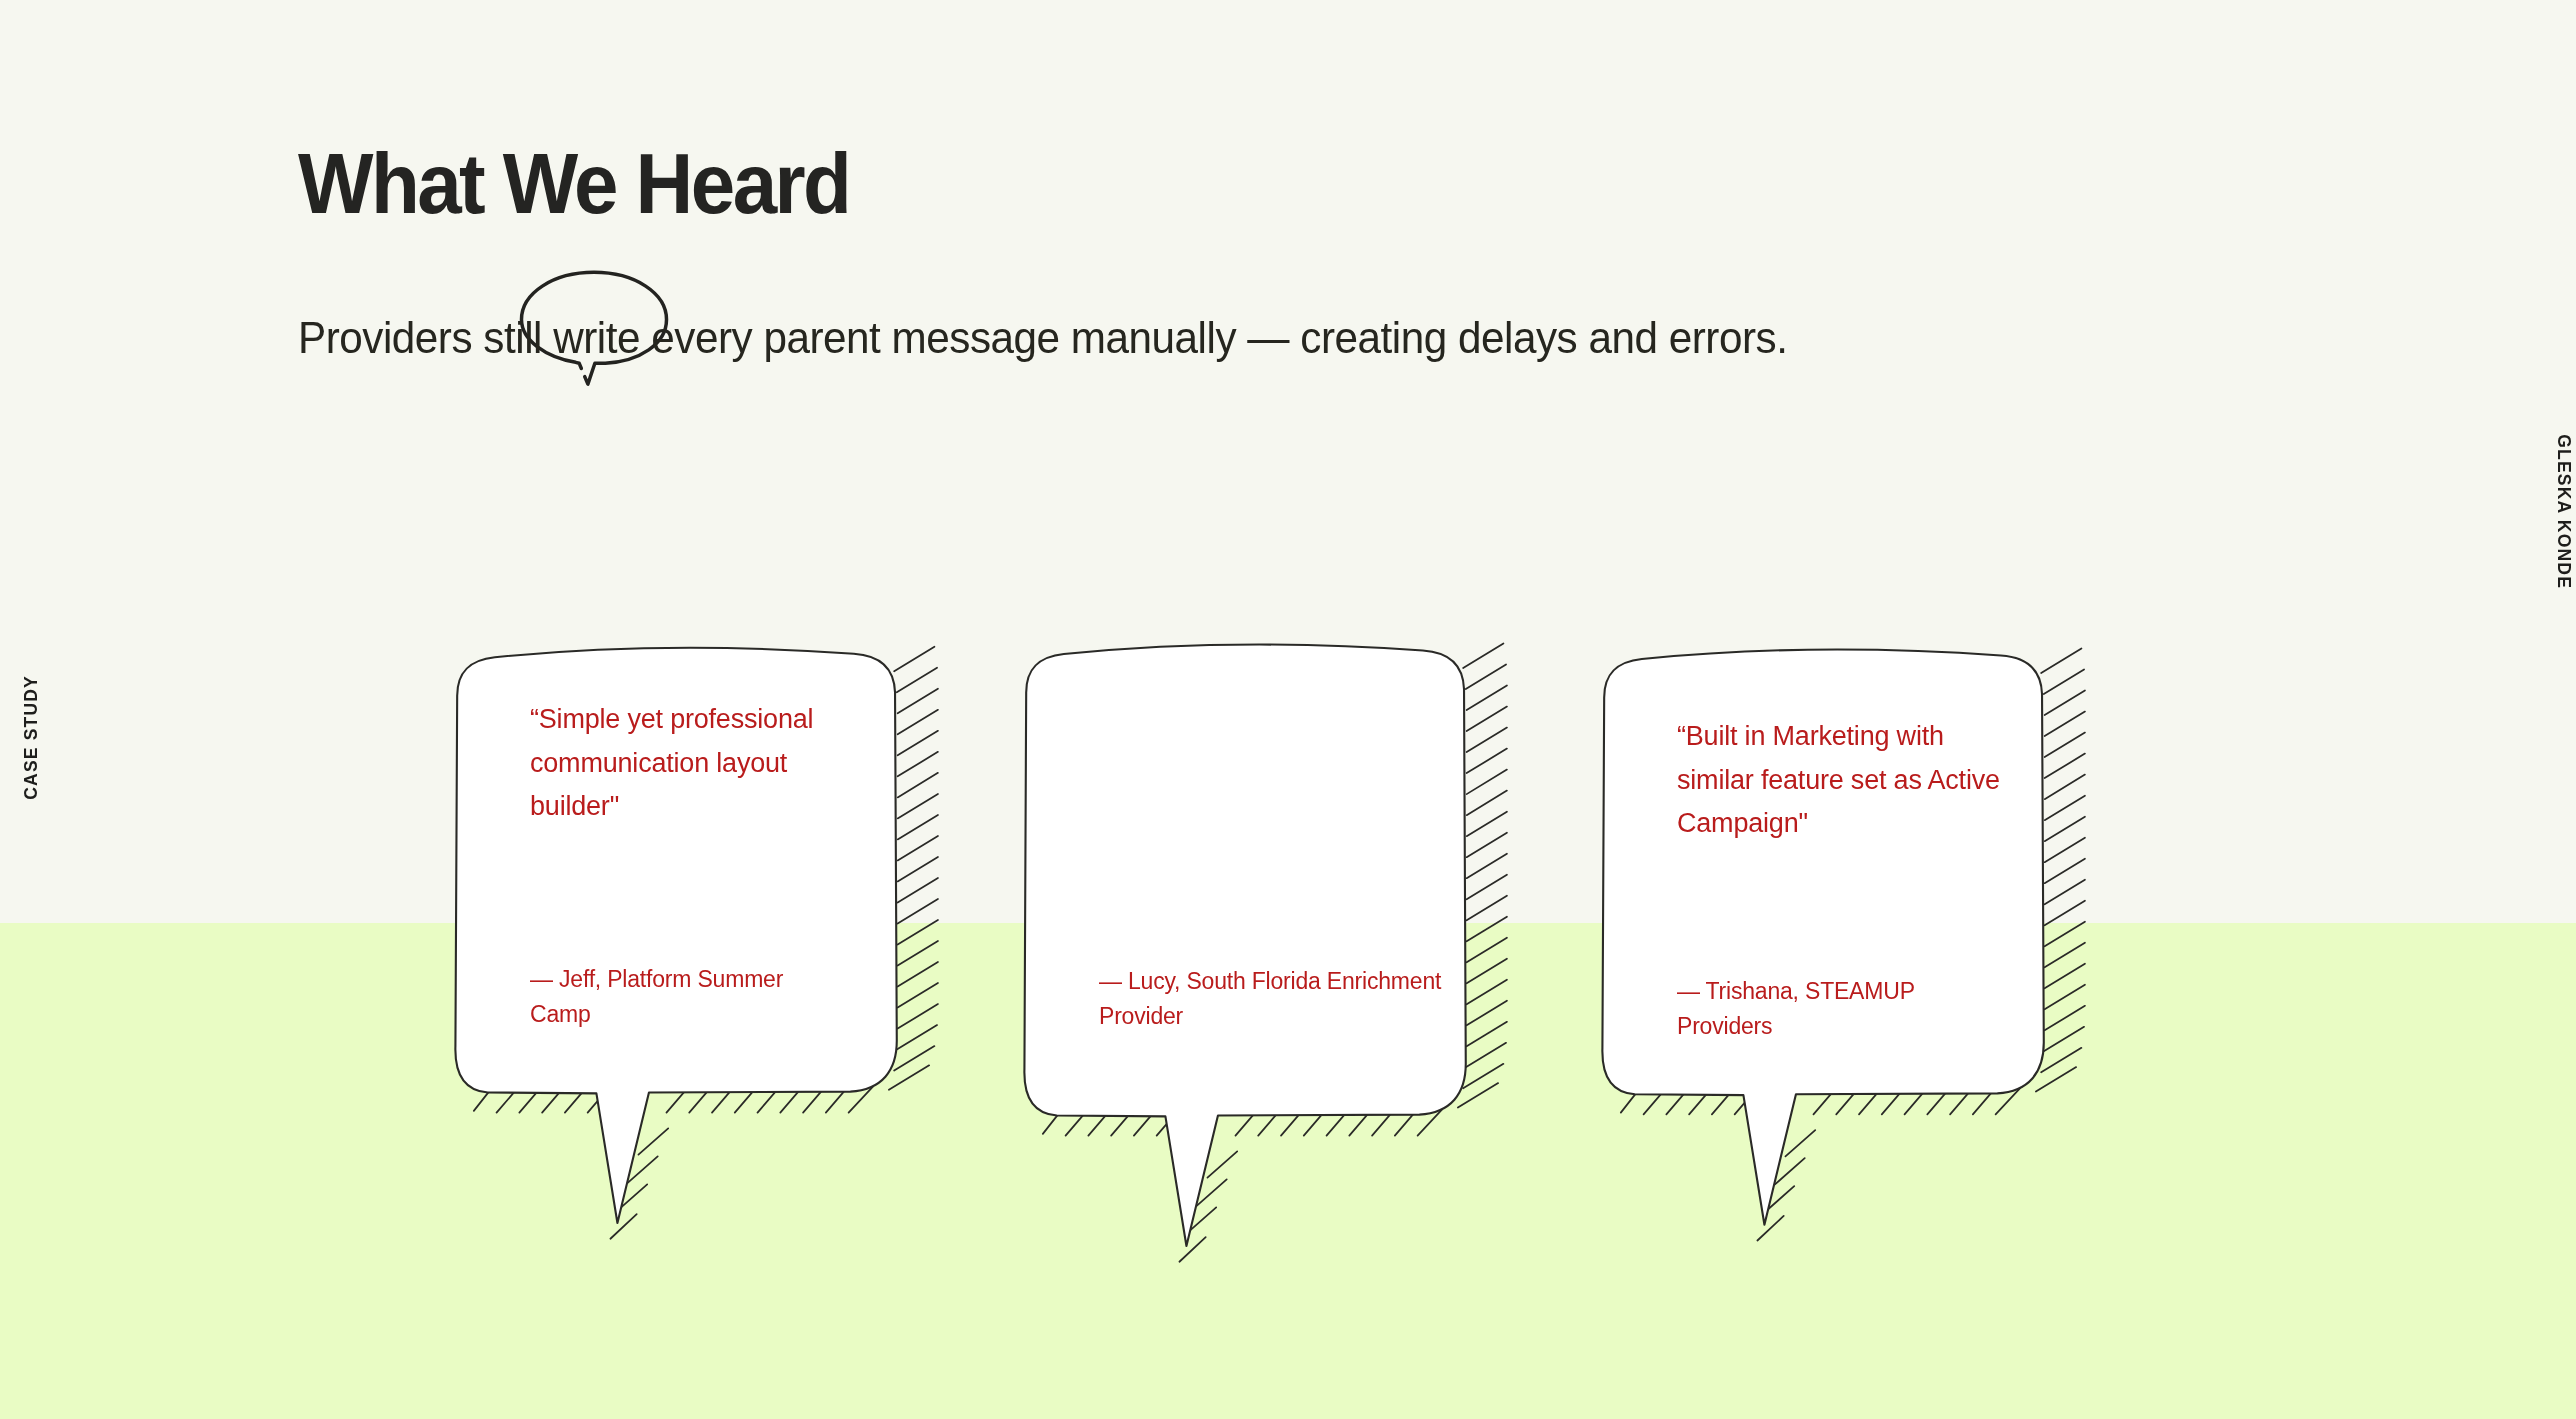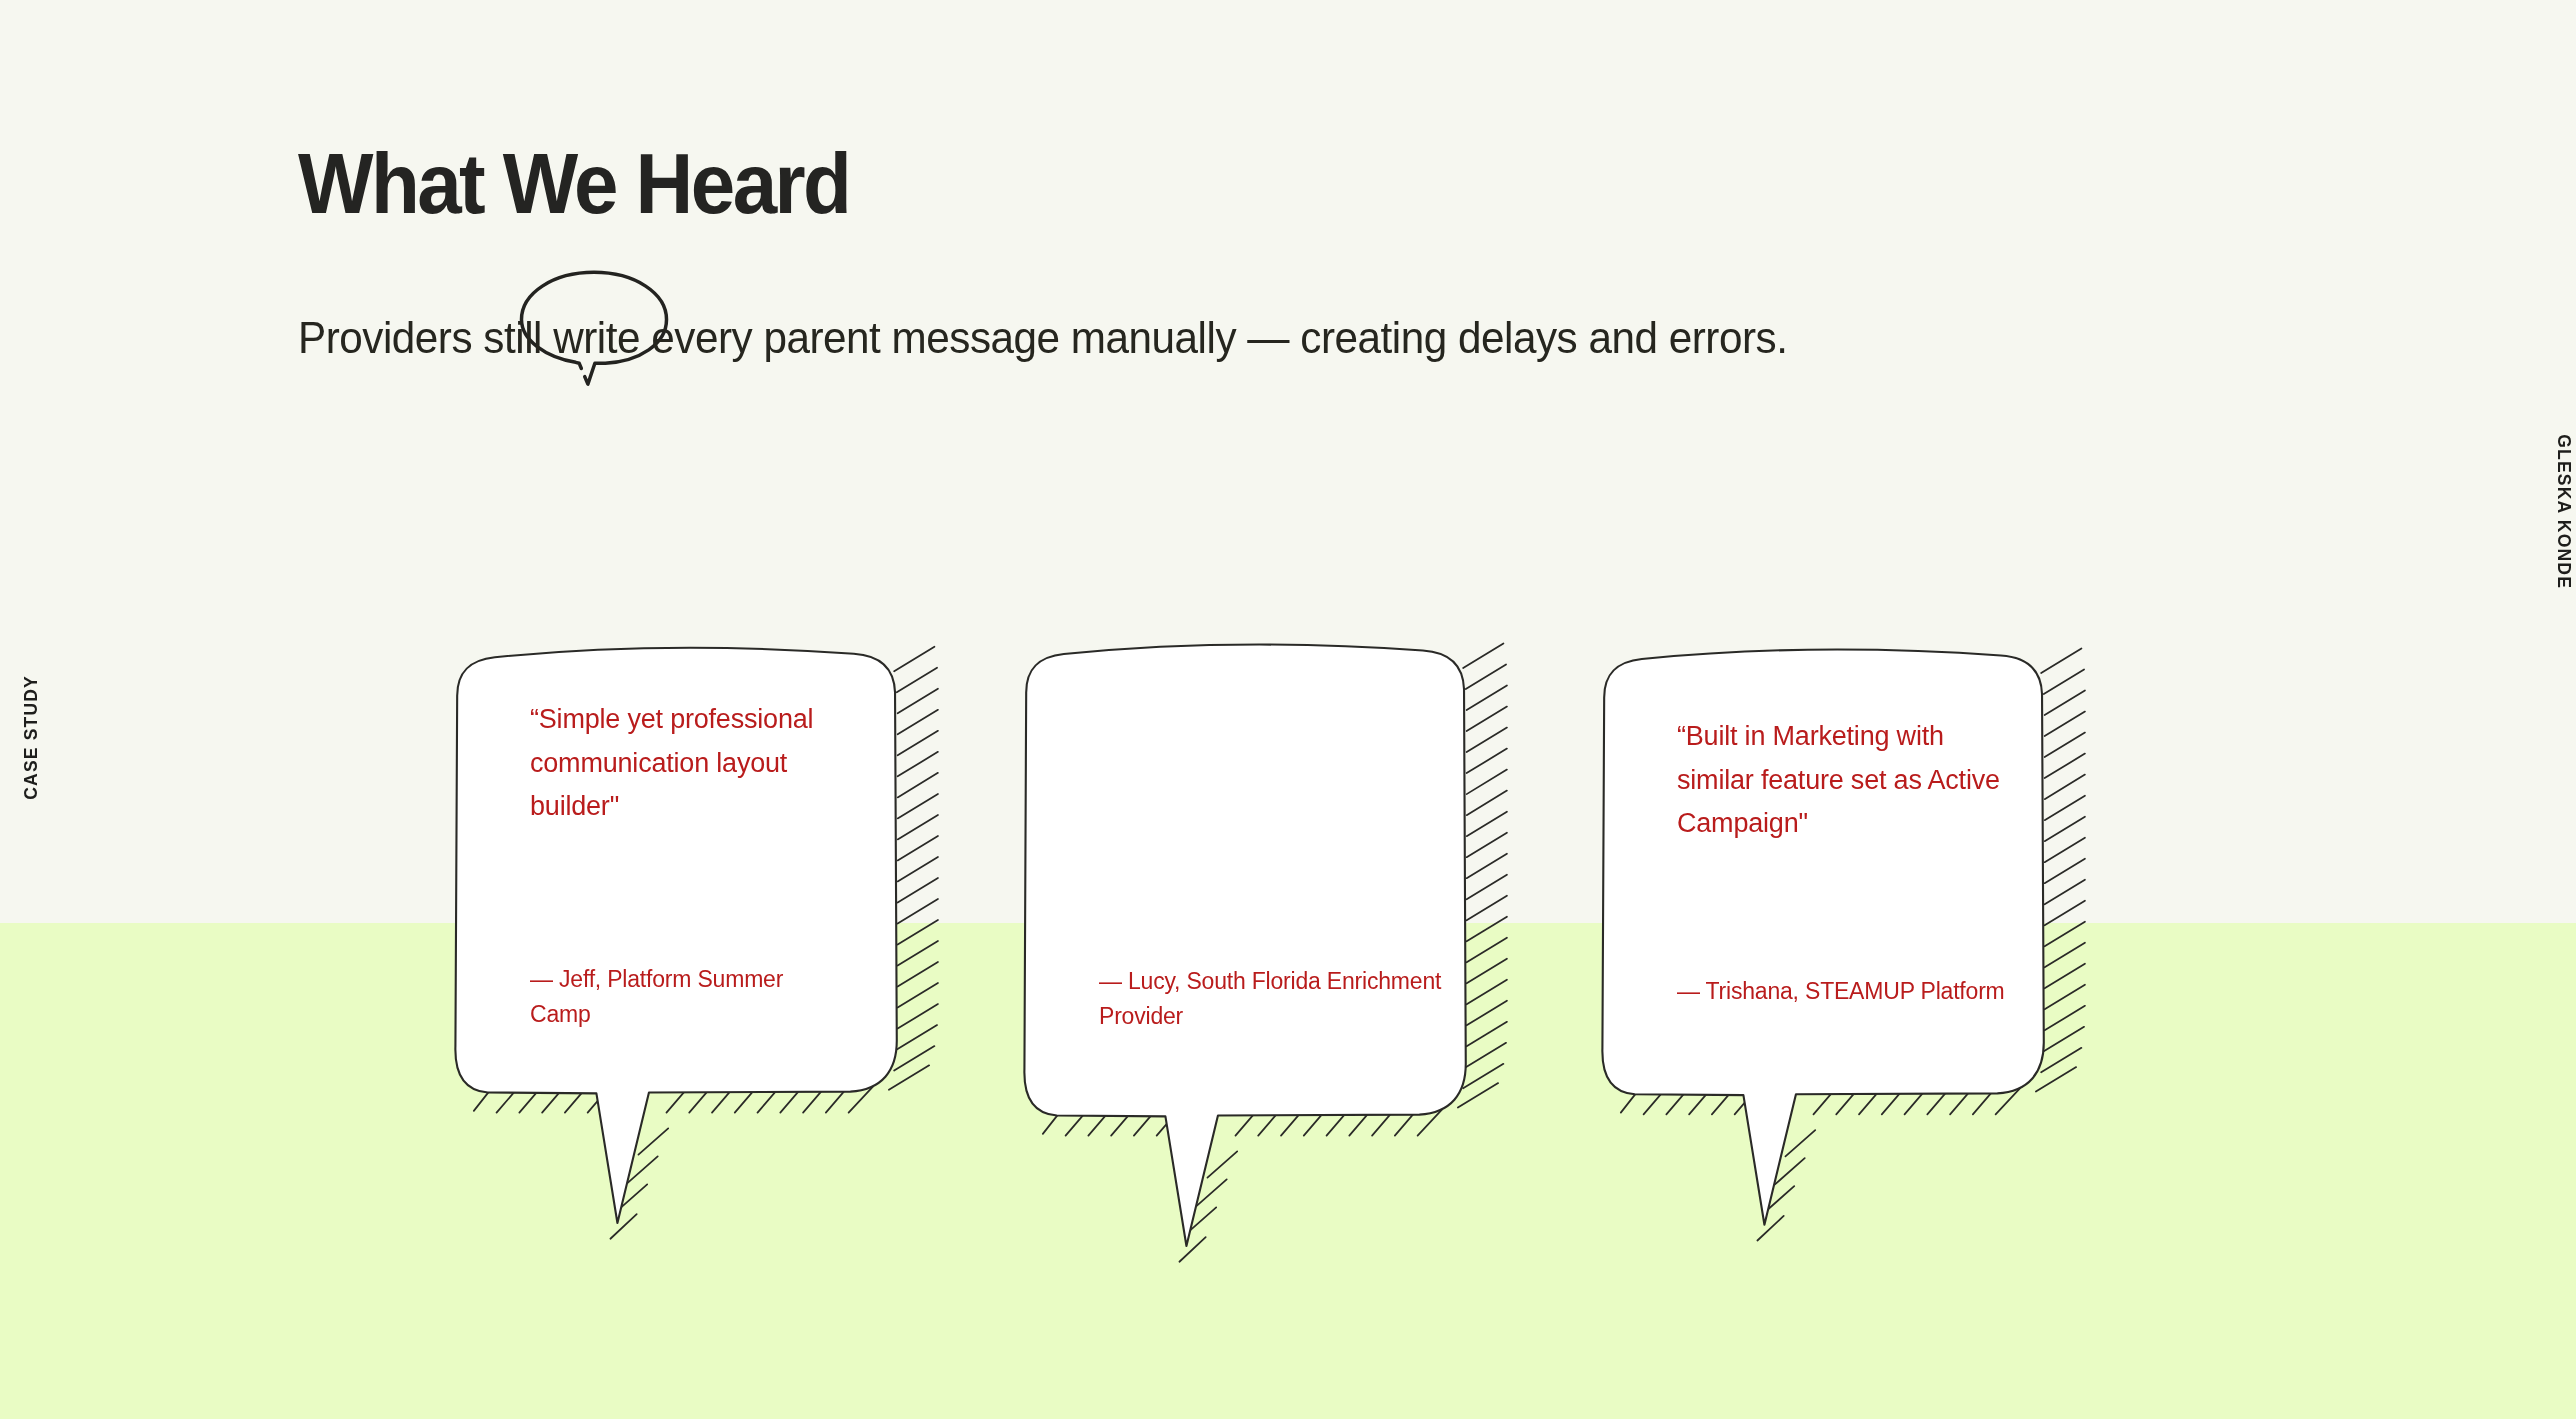--- a/index.html
+++ b/index.html
@@ -351,18 +351,18 @@
                  L 236 521
                  L 200 670
                  L 176 522
                  L 52 521
                  C 26 519, 14 500, 15 468
                  L 17 68
                  C 17 40, 32 27, 60 24 Z" fill="#FFFFFF" stroke="#2A2A27" stroke-width="2.4" stroke-linejoin="round"></path>
       </svg>
 
       <div class="bubble-text bubble-quote">“Built in Marketing with similar feature set as Active Campaign"</div>
-      <div class="bubble-text bubble-attrib">— Trishana, STEAMUP Platform</div>
+      <div class="bubble-text bubble-attrib">— Trishana, STEAMUP Providers</div>
     </div>
 
   </div>
 </div>
 
 
 </body></html>

